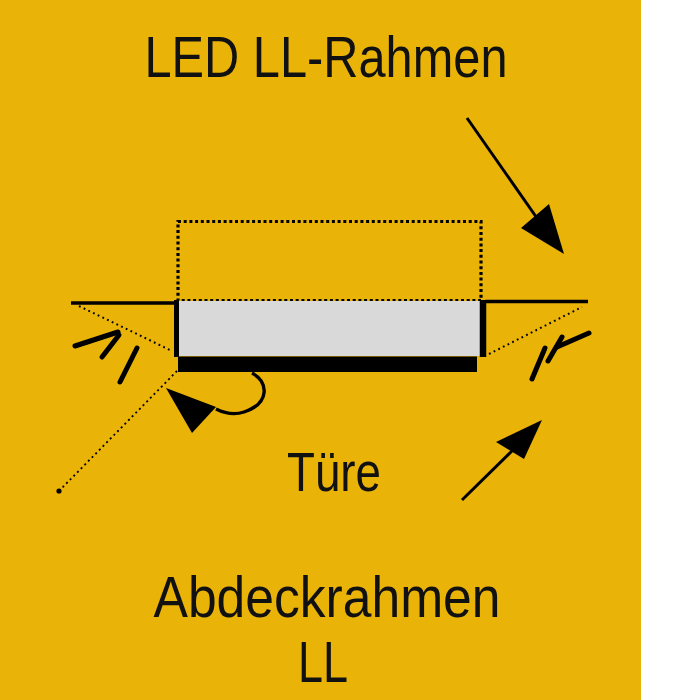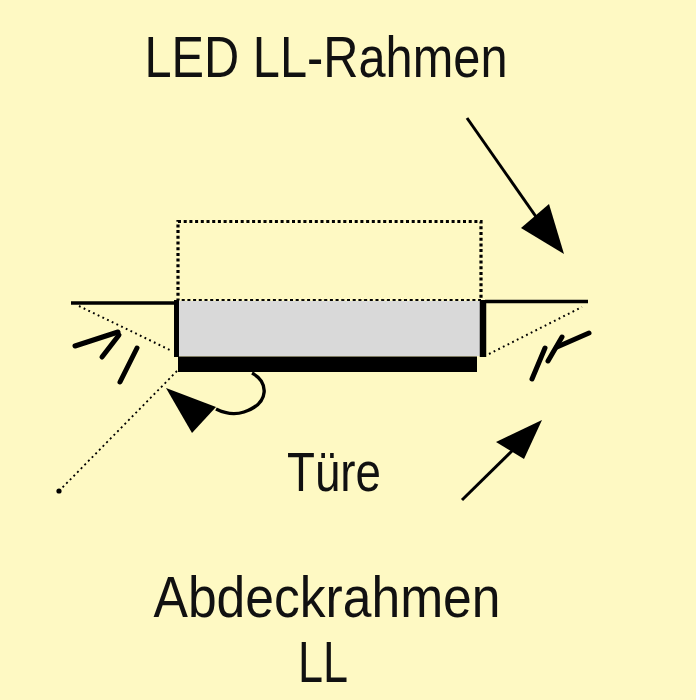--- a/index.html
+++ b/index.html
@@ -5,23 +5,23 @@
   html, body {
     margin: 0;
     padding: 0;
     width: 700px;
     height: 700px;
     background: #ffffff;
     overflow: hidden;
   }
   .stage {
     position: relative;
-    width: 696px;
+    width: 641px;
     height: 700px;
-    background: #fef9c3;
+    background: #eab308;
     text-decoration: underline;
   }
   svg {
     display: block;
   }
   .diagram-text {
     font-family: "Liberation Sans", "DejaVu Sans", sans-serif;
     fill: #111111;
   }
   .solid-line   { stroke: #000000; fill: none; }

